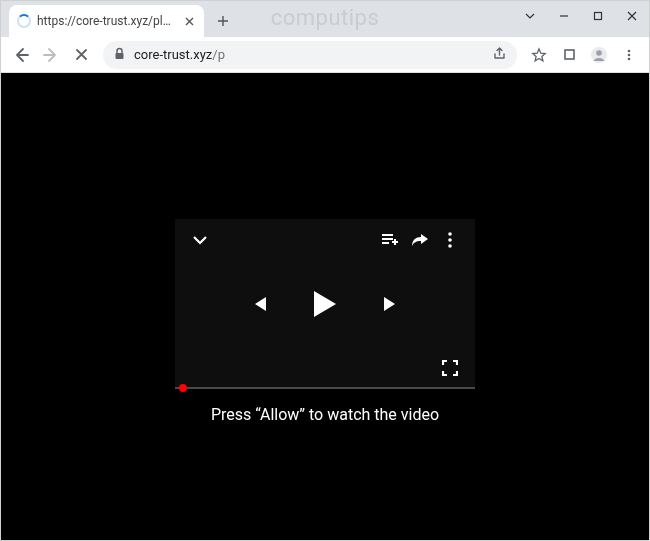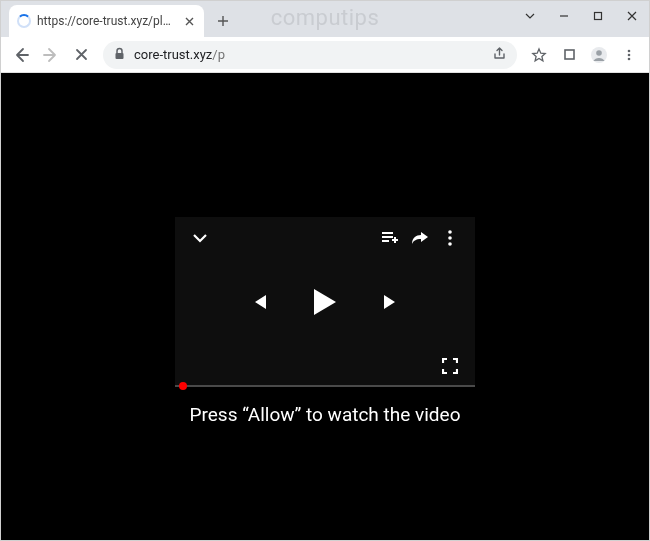--- a/index.html
+++ b/index.html
@@ -209,21 +209,21 @@
       position: absolute;
       left: 4px;
       top: -3px;
       width: 8px;
       height: 8px;
       background: #f00;
       border-radius: 50%;
     }
     .prompt {
       color: #fff;
-      font-size: 19px;
+      font-size: 16px;
       margin-top: 16px;
       text-align: center;
     }
   </style>
 </head>
 <body>
 
 <div class="titlebar">
   <div class="tab">
     <div class="tab-spinner"></div>

